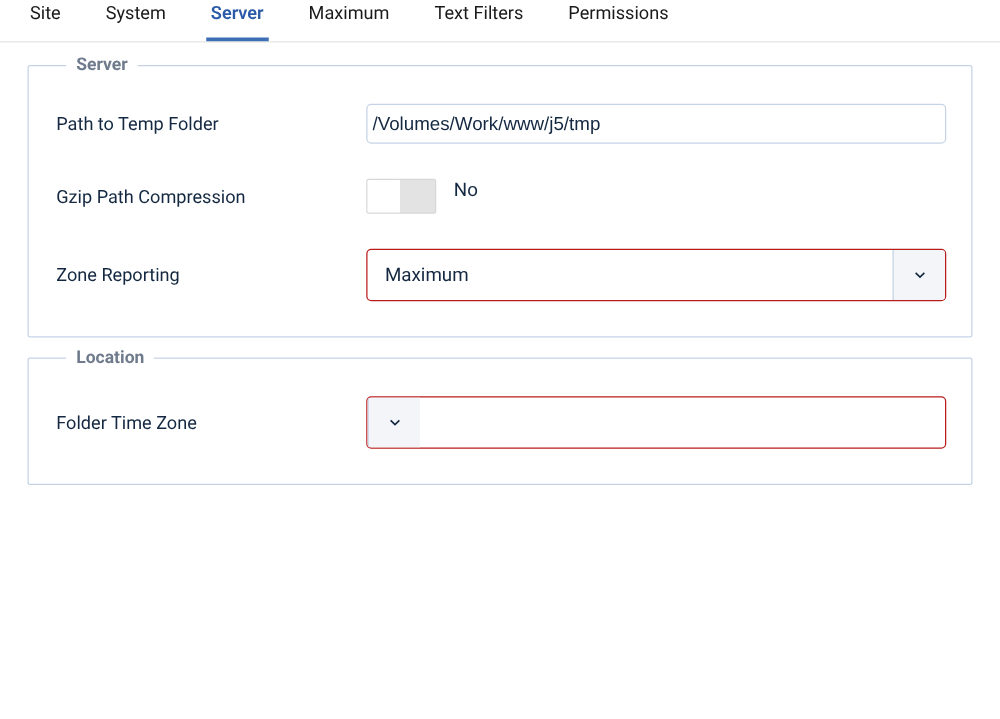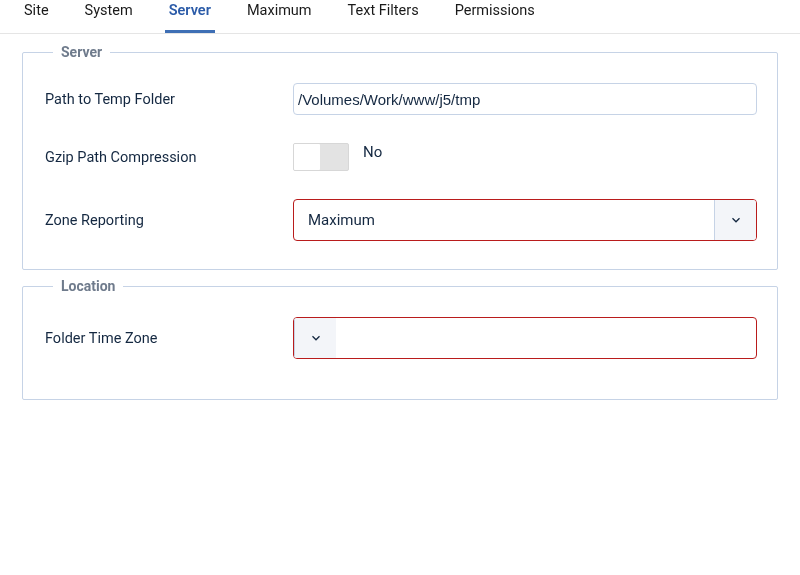--- a/index.html
+++ b/index.html
@@ -171,21 +171,21 @@
             <svg viewBox="0 0 24 24" fill="none" stroke="#142841" stroke-width="2.2">
                 <polyline points="6 9 12 15 18 9"></polyline>
               </svg>
           </div>
         </div>
       </div>
     </div>
 
   </div>
 
-  <div class="fieldset" style="padding-bottom:40px">
+  <div class="fieldset" style="padding-bottom:28px">
     <div class="legend">Location</div>
 
     <div class="row" style="margin-bottom:0">
       <div class="label">Folder Time Zone</div>
       <div class="control">
         <div class="select-wrap">
           <div class="select-arrow chevron">
             <svg viewBox="0 0 24 24" fill="none" stroke="#142841" stroke-width="2.2">
                 <polyline points="6 9 12 15 18 9"></polyline>
               </svg>

